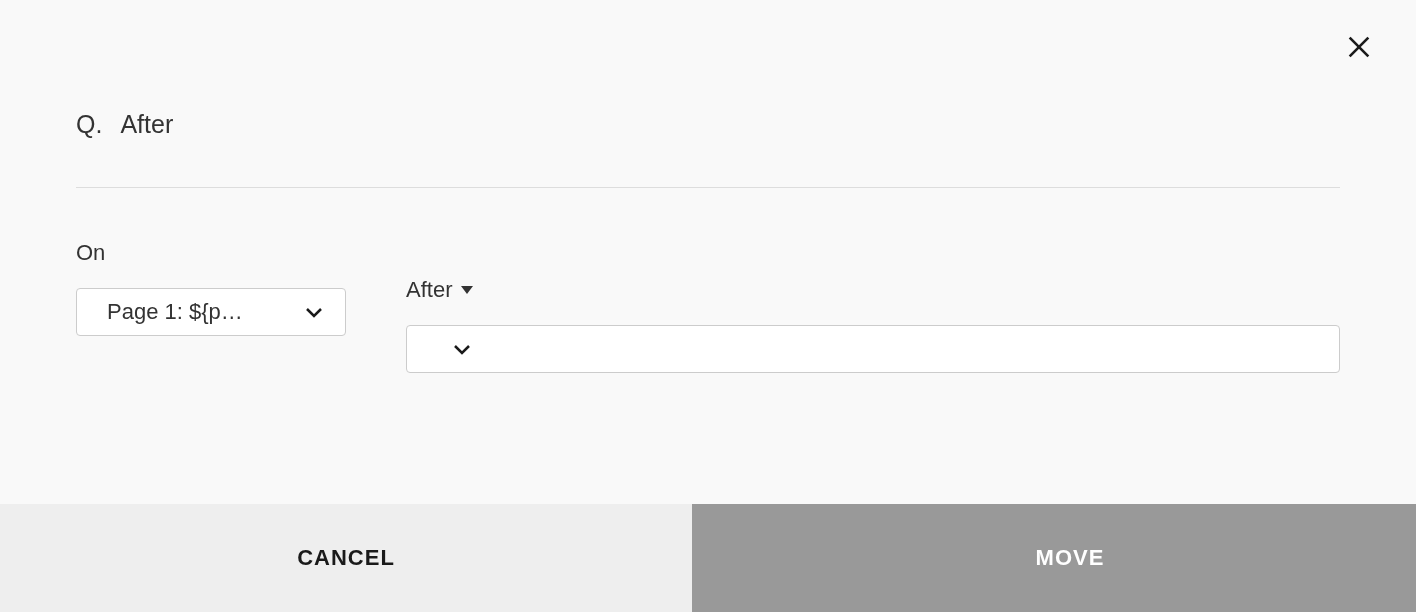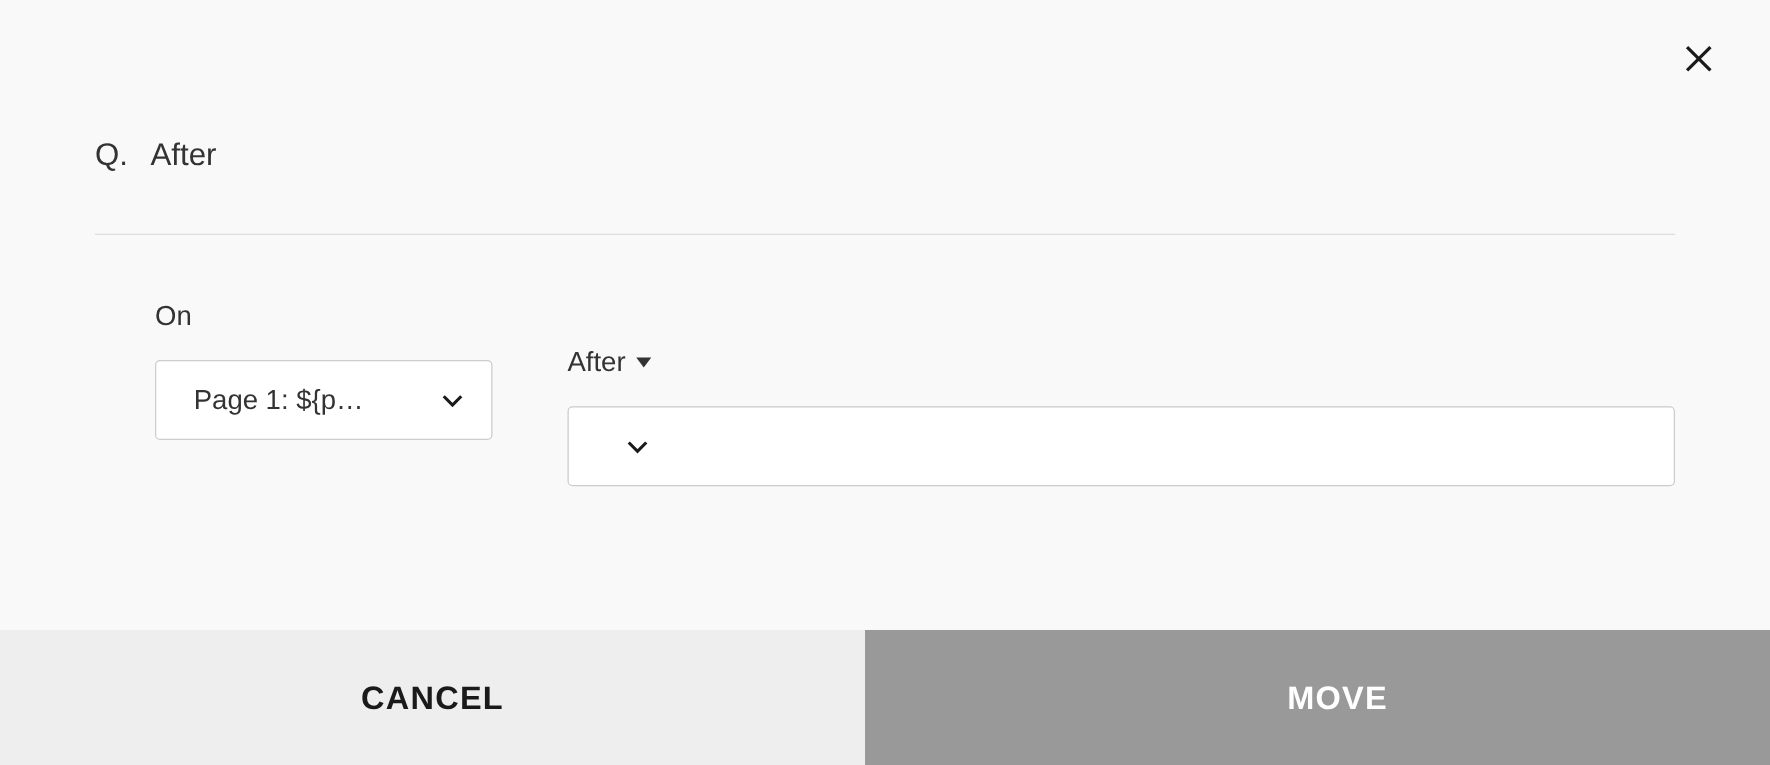--- a/index.html
+++ b/index.html
@@ -60,21 +60,20 @@
     .q-name {
       color: #333;
     }
     .form-row {
       display: flex;
       gap: 60px;
       padding-top: 52px;
     }
     .form-group-on {
       width: 270px;
-      margin-left: 48px;
     }
     .form-group-after {
       flex: 1;
       margin-top: 37px;
     }
     .field-label {
       font-size: 22px;
       color: #333;
       display: inline-flex;
       align-items: center;
@@ -83,21 +82,21 @@
     }
     .label-caret {
       display: inline-flex;
     }
     .label-caret svg {
       width: 14px;
       height: 10px;
       fill: #333;
     }
     .select-box {
-      height: 64px;
+      height: 48px;
       border: 1px solid #ccc;
       border-radius: 4px;
       background: #fff;
       display: flex;
       align-items: center;
       justify-content: space-between;
       padding: 0 22px 0 30px;
       cursor: pointer;
       font-size: 22px;
       color: #333;
@@ -126,21 +125,21 @@
       position: absolute;
       bottom: 0;
       left: 0;
       right: 0;
       display: flex;
       height: 108px;
     }
     .btn {
       flex: 1;
       border: none;
-      font-size: 26px;
+      font-size: 22px;
       font-weight: 600;
       letter-spacing: 1px;
       cursor: pointer;
       display: flex;
       align-items: center;
       justify-content: center;
     }
     .btn-cancel {
       background: #eeeeee;
       color: #1a1a1a;

